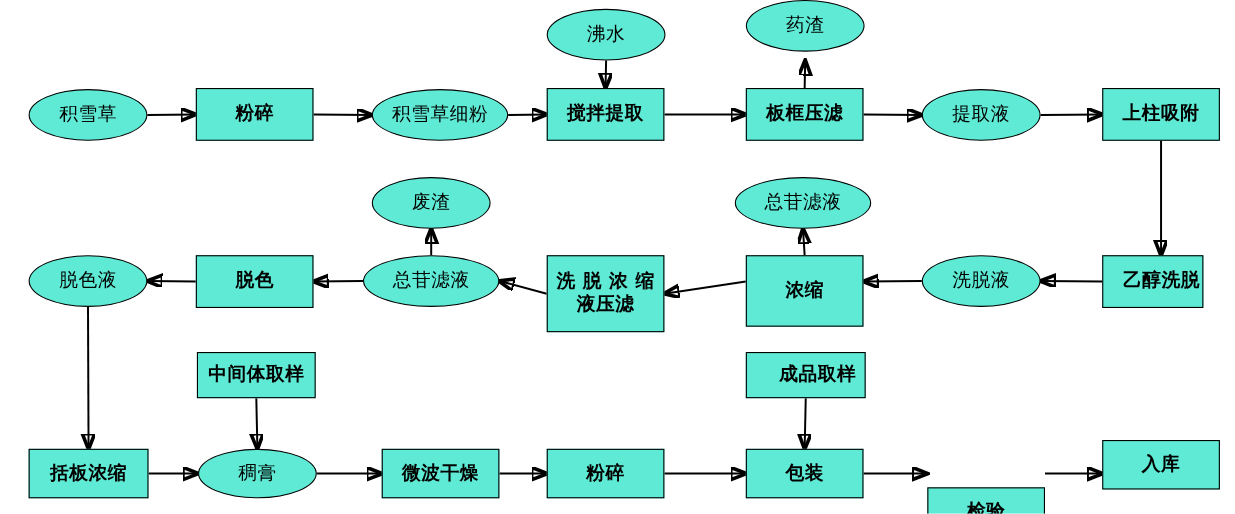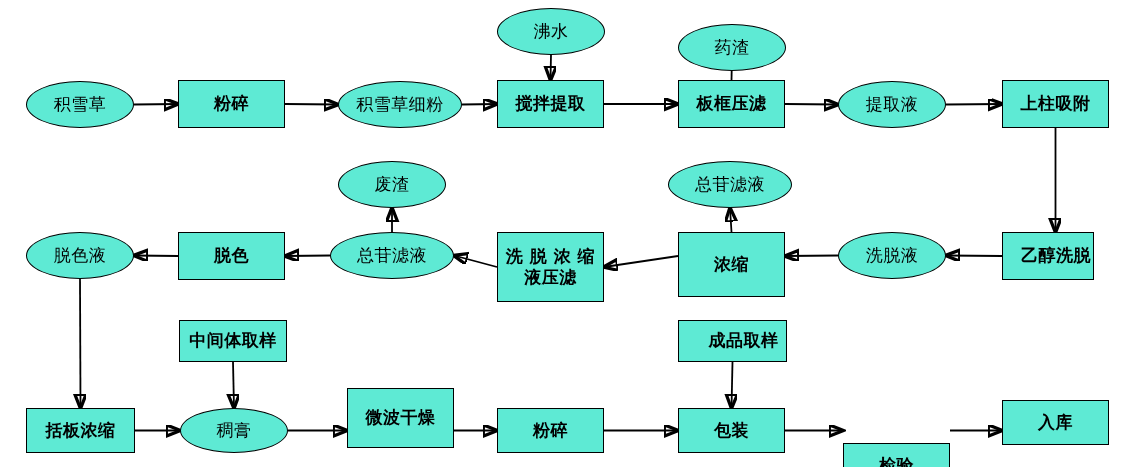--- a/index.html
+++ b/index.html
@@ -94,37 +94,37 @@
         <line x1="785" y1="430.5" x2="843" y2="430.5" marker-end="url(#arrow)"></line>
         <line x1="950" y1="430.5" x2="1002" y2="430.5" marker-end="url(#arrow)"></line>
       </g>
   </svg>
   <div id="node-layer">
       <div class="node ellipse" style="left: 26px; top: 81px; width: 108px; height: 47px;"><span class="label">积雪草</span></div>
       <div class="node box" style="left: 178px; top: 80px; width: 107px; height: 48px;"><span class="label">粉碎</span></div>
       <div class="node ellipse" style="left: 338px; top: 81px; width: 124px; height: 47px;"><span class="label">积雪草细粉</span></div>
       <div class="node ellipse" style="left: 497px; top: 8px; width: 108px; height: 47px;"><span class="label">沸水</span></div>
       <div class="node box" style="left: 497px; top: 80px; width: 107px; height: 48px;"><span class="label">搅拌提取</span></div>
-      <div class="node ellipse" style="left: 678px; top: 24px; width: 108px; height: 47px; justify-content: center;"><span class="label">药渣</span></div>
+      <div class="node ellipse" style="left: 678px; top: 0; width: 108px; height: 47px; justify-content: center;"><span class="label">药渣</span></div>
       <div class="node box" style="left: 678px; top: 80px; width: 107px; height: 48px;"><span class="label">板框压滤</span></div>
       <div class="node ellipse" style="left: 838px; top: 81px; width: 108px; height: 47px;"><span class="label">提取液</span></div>
       <div class="node box" style="left: 1002px; top: 80px; width: 107px; height: 48px; align-items: center;"><span class="label">上柱吸附</span></div>
       <div class="node box" style="left: 1002px; top: 232px; width: 92px; height: 48px; padding-left: 16px;"><span class="label">乙醇洗脱</span></div>
       <div class="node ellipse" style="left: 838px; top: 232px; width: 108px; height: 47px;"><span class="label">洗脱液</span></div>
       <div class="node ellipse" style="left: 668px; top: 161px; width: 124px; height: 47px;"><span class="label">总苷滤液</span></div>
       <div class="node box" style="left: 678px; top: 232px; width: 107px; height: 65px;"><span class="label">浓缩</span></div>
       <div class="node box" style="left: 497px; top: 232px; width: 107px; height: 70px;"><span class="label">洗 脱 浓 缩
 液压滤</span></div>
       <div class="node ellipse" style="left: 338px; top: 161px; width: 108px; height: 47px;"><span class="label">废渣</span></div>
       <div class="node ellipse" style="left: 330px; top: 232px; width: 124px; height: 47px;"><span class="label">总苷滤液</span></div>
       <div class="node box" style="left: 178px; top: 232px; width: 107px; height: 48px;"><span class="label">脱色</span></div>
       <div class="node ellipse" style="left: 26px; top: 232px; width: 108px; height: 47px;"><span class="label">脱色液</span></div>
       <div class="node box" style="left: 179px; top: 320px; width: 108px; height: 42px;"><span class="label">中间体取样</span></div>
       <div class="node box" style="left: 678px; top: 320px; width: 109px; height: 42px; padding-left: 22px;"><span class="label">成品取样</span></div>
       <div class="node box" style="left: 26px; top: 408px; width: 109px; height: 45px;"><span class="label">括板浓缩</span></div>
       <div class="node ellipse" style="left: 180px; top: 408px; width: 108px; height: 45px;"><span class="label">稠膏</span></div>
-      <div class="node box" style="left: 347px; top: 388px; width: 107px; height: 60px; text-align: center;"><span class="label">微波干燥</span></div>
+      <div class="node box" style="left: 347px; top: 408px; width: 107px; height: 45px; text-align: center;"><span class="label">微波干燥</span></div>
       <div class="node box" style="left: 497px; top: 408px; width: 107px; height: 45px;"><span class="label">粉碎</span></div>
       <div class="node box" style="left: 678px; top: 408px; width: 107px; height: 45px;"><span class="label">包装</span></div>
       <div class="node box" style="left: 843px; top: 408px; width: 107px; height: 45px; margin-top: 35px;"><span class="label">检验</span></div>
       <div class="node box" style="left: 1002px; top: 400px; width: 107px; height: 45px;"><span class="label">入库</span></div>
     </div>
 </div>
 
 </body></html>

